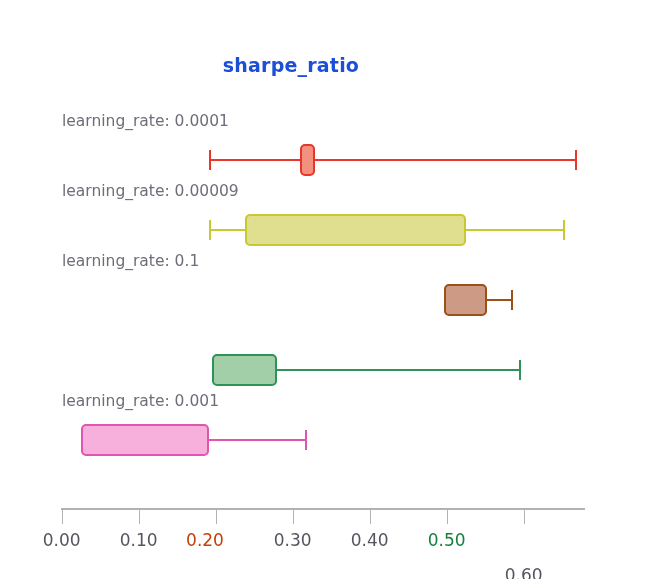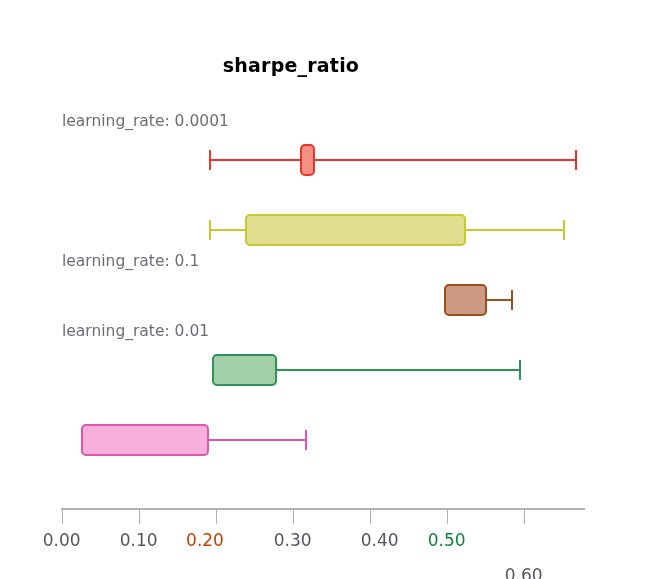--- a/index.html
+++ b/index.html
@@ -19,21 +19,21 @@
     height: 579px;
   }
   #chart-title {
     position: absolute;
     top: 54px;
     left: 0;
     width: 582px;
     text-align: center;
     font-size: 19px;
     font-weight: bold;
-    color: #000000;
+    color: #1d4ed8;
     letter-spacing: 0.2px;
   }
   .facet {
     position: absolute;
     left: 0;
     width: 521px;
     height: 70px;
     padding-left: 44px;
   }
   .facet-label {
@@ -114,66 +114,67 @@
         <div class="facet-label">learning_rate: 0.0001</div>
         <div class="box-layer">
           <div class="whisker-line" style="left: 208.77px; width: 90.86px; background: rgb(232, 55, 42);"></div>
           <div class="whisker-line" style="left: 315.03px; width: 259.49px; background: rgb(232, 55, 42);"></div>
           <div class="whisker-cap" style="left: 208.77px; background: rgb(232, 55, 42);"></div>
           <div class="whisker-cap" style="left: 574.52px; background: rgb(232, 55, 42);"></div>
           <div class="box-rect" style="left: 299.63px; width: 15.4px; background: rgb(242, 145, 127); border-color: rgb(232, 55, 42);"></div>
         </div>
       </div>
       <div class="facet" style="top: 182px;">
+        <div class="facet-label">learning_rate: 0.00009</div>
         <div class="box-layer">
           <div class="whisker-line" style="left: 208.77px; width: 36.19px; background: rgb(200, 200, 50);"></div>
           <div class="whisker-line" style="left: 465.95px; width: 97.02px; background: rgb(200, 200, 50);"></div>
           <div class="whisker-cap" style="left: 208.77px; background: rgb(200, 200, 50);"></div>
           <div class="whisker-cap" style="left: 562.97px; background: rgb(200, 200, 50);"></div>
           <div class="box-rect" style="left: 244.96px; width: 220.99px; background: rgb(223, 223, 143); border-color: rgb(200, 200, 50);"></div>
         </div>
       </div>
       <div class="facet" style="top: 252px;">
         <div class="facet-label">learning_rate: 0.1</div>
         <div class="box-layer">
           <div class="whisker-line" style="left: 486.74px; width: 23.87px; background: rgb(156, 79, 23);"></div>
           <div class="whisker-cap" style="left: 510.61px; background: rgb(156, 79, 23);"></div>
           <div class="box-rect" style="left: 444.39px; width: 42.35px; background: rgb(204, 154, 133); border-color: rgb(156, 79, 23);"></div>
         </div>
       </div>
       <div class="facet" style="top: 322px;">
-        <div class="facet-label">learning_rate: 0.01</div>
         <div class="box-layer">
           <div class="whisker-line" style="left: 277.3px; width: 241.78px; background: rgb(47, 146, 87);"></div>
           <div class="whisker-cap" style="left: 519.08px; background: rgb(47, 146, 87);"></div>
           <div class="box-rect" style="left: 211.85px; width: 65.45px; background: rgb(163, 207, 168); border-color: rgb(47, 146, 87);"></div>
         </div>
       </div>
       <div class="facet" style="top: 392px;">
+        <div class="facet-label">learning_rate: 0.001</div>
         <div class="box-layer">
           <div class="whisker-line" style="left: 208.77px; width: 96.25px; background: rgb(224, 85, 176);"></div>
           <div class="whisker-cap" style="left: 305.02px; background: rgb(224, 85, 176);"></div>
           <div class="box-rect" style="left: 80.95px; width: 127.82px; background: rgb(247, 176, 220); border-color: rgb(224, 85, 176);"></div>
         </div>
       </div>
     </div>
 
   <div id="axis">
     <div id="axis-line"></div>
     <div id="tick-container">
         <div class="tick-mark" style="left: 61.7px; background: rgb(178, 178, 178);"></div>
         <div class="tick-label" style="left: 61.7px; color: rgb(85, 85, 96);">0.00</div>
         <div class="tick-mark" style="left: 138.7px; background: rgb(178, 178, 178);"></div>
         <div class="tick-label" style="left: 138.7px; color: rgb(85, 85, 96);">0.10</div>
         <div class="tick-mark" style="left: 215.7px; background: rgb(178, 178, 178);"></div>
         <div class="tick-label" style="left: 205px; color: #c2410c;">0.20</div>
         <div class="tick-mark" style="left: 292.7px; background: rgb(178, 178, 178);"></div>
         <div class="tick-label" style="left: 292.7px; color: rgb(85, 85, 96);">0.30</div>
         <div class="tick-mark" style="left: 369.7px; background: rgb(178, 178, 178);"></div>
-        <div class="tick-label" style="left: 369.7px; color: rgb(85, 85, 96); margin-left: 10px;">0.40</div>
+        <div class="tick-label" style="left: 369.7px; color: rgb(85, 85, 96);">0.40</div>
         <div class="tick-mark" style="left: 446.7px; background: rgb(178, 178, 178);"></div>
         <div class="tick-label" style="left: 446.7px; color: #15803d;">0.50</div>
         <div class="tick-mark" style="left: 523.7px; background: rgb(178, 178, 178);"></div>
         <div class="tick-label" style="left: 523.7px; color: rgb(85, 85, 96); margin-top: 35px;">0.60</div>
       </div>
   </div>
 
 </div>
 
 </body></html>

